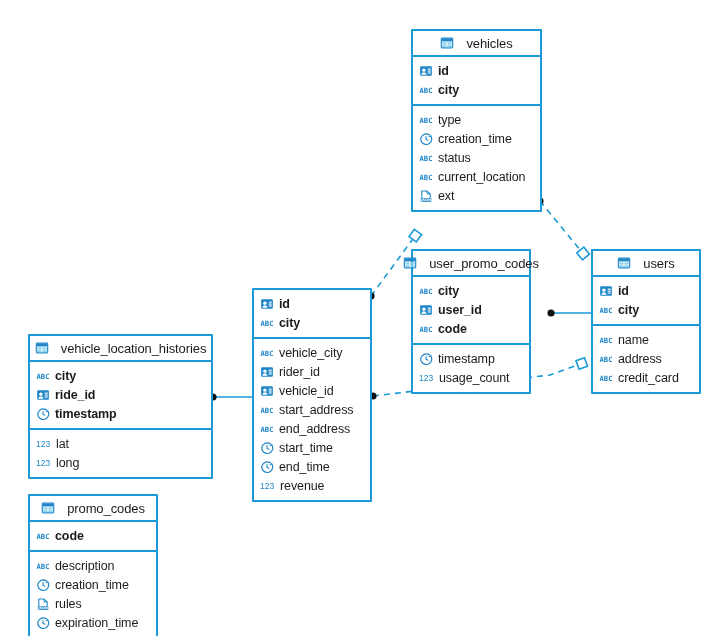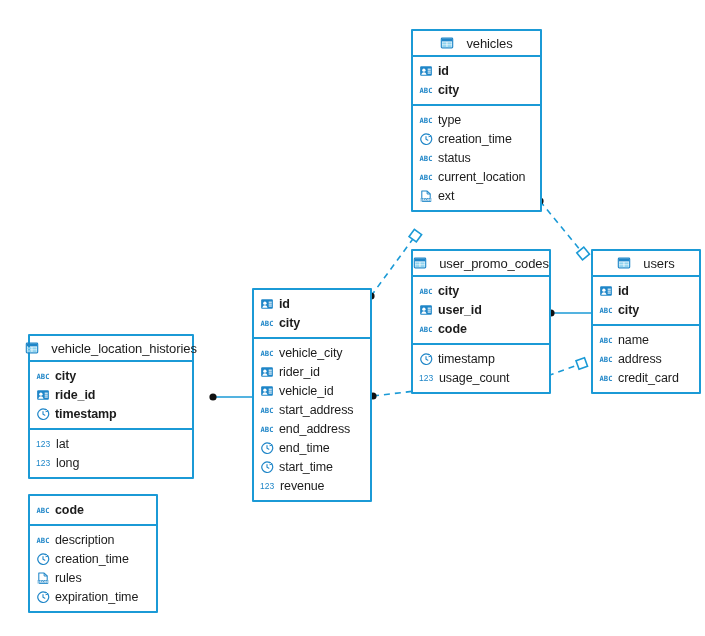--- a/index.html
+++ b/index.html
@@ -259,21 +259,21 @@
           <div class="field-row">
             <span style="flex: 0 0 auto; display: flex; align-items: center;">
               <svg class="ico" viewBox="0 0 16 16" xmlns="http://www.w3.org/2000/svg">
                 <text x="8" y="11.4" text-anchor="middle" font-family="DejaVu Sans Mono, monospace" font-size="8.2" font-weight="bold" fill="#1f86c8">ABC</text>
               </svg>
             </span>
             <span class="field-name">credit_card</span>
           </div>
         </div>
       </div>
-      <div class="table-node" style="left: 411px; top: 249px; width: 140px;">
+      <div class="table-node" style="left: 411px; top: 249px; width: 120px;">
         <div class="tbl-header">
           <span style="flex: 0 0 auto; display: flex; align-items: center;">
             <svg class="ico" viewBox="0 0 16 16" xmlns="http://www.w3.org/2000/svg">
               <rect x="1.5" y="2.5" width="13" height="11" rx="1" fill="none" stroke="#1f86c8" stroke-width="1.3"></rect>
               <rect x="2" y="3" width="12" height="3.2" fill="#1f86c8"></rect>
               <rect x="2.6" y="7.2" width="4.9" height="2.6" fill="#8fd3ef"></rect>
               <rect x="8.4" y="7.2" width="4.9" height="2.6" fill="#8fd3ef"></rect>
               <rect x="2.6" y="10.4" width="4.9" height="2.4" fill="#8fd3ef"></rect>
               <rect x="8.4" y="10.4" width="4.9" height="2.4" fill="#8fd3ef"></rect>
             </svg>
@@ -406,41 +406,41 @@
             <span class="field-name">end_address</span>
           </div>
           <div class="field-row">
             <span style="flex: 0 0 auto; display: flex; align-items: center;">
               <svg class="ico" viewBox="0 0 16 16" xmlns="http://www.w3.org/2000/svg">
                 <path d="M13.4 4.4 A6 6 0 1 1 3.2 11.6 A6 6 0 0 1 11.3 3.1" fill="none" stroke="#1f86c8" stroke-width="1.35" stroke-linecap="round"></path>
                 <path d="M11.0 2.2 L13.9 4.6 L10.9 5.4" fill="none" stroke="#1f86c8" stroke-width="1.1" stroke-linejoin="round"></path>
                 <path d="M8 5.3 L8 8.2 L10.1 9.4" fill="none" stroke="#1f86c8" stroke-width="1.25" stroke-linecap="round"></path>
               </svg>
             </span>
+            <span class="field-name">start_time</span>
+          </div>
+          <div class="field-row">
+            <span style="flex: 0 0 auto; display: flex; align-items: center;">
+              <svg class="ico" viewBox="0 0 16 16" xmlns="http://www.w3.org/2000/svg">
+                <path d="M13.4 4.4 A6 6 0 1 1 3.2 11.6 A6 6 0 0 1 11.3 3.1" fill="none" stroke="#1f86c8" stroke-width="1.35" stroke-linecap="round"></path>
+                <path d="M11.0 2.2 L13.9 4.6 L10.9 5.4" fill="none" stroke="#1f86c8" stroke-width="1.1" stroke-linejoin="round"></path>
+                <path d="M8 5.3 L8 8.2 L10.1 9.4" fill="none" stroke="#1f86c8" stroke-width="1.25" stroke-linecap="round"></path>
+              </svg>
+            </span>
             <span class="field-name">end_time</span>
           </div>
           <div class="field-row">
             <span style="flex: 0 0 auto; display: flex; align-items: center;">
-              <svg class="ico" viewBox="0 0 16 16" xmlns="http://www.w3.org/2000/svg">
-                <path d="M13.4 4.4 A6 6 0 1 1 3.2 11.6 A6 6 0 0 1 11.3 3.1" fill="none" stroke="#1f86c8" stroke-width="1.35" stroke-linecap="round"></path>
-                <path d="M11.0 2.2 L13.9 4.6 L10.9 5.4" fill="none" stroke="#1f86c8" stroke-width="1.1" stroke-linejoin="round"></path>
-                <path d="M8 5.3 L8 8.2 L10.1 9.4" fill="none" stroke="#1f86c8" stroke-width="1.25" stroke-linecap="round"></path>
-              </svg>
-            </span>
-            <span class="field-name">start_time</span>
-          </div>
-          <div class="field-row">
-            <span style="flex: 0 0 auto; display: flex; align-items: center;">
               <span class="ico-num">123</span>
             </span>
             <span class="field-name">revenue</span>
           </div>
         </div>
       </div>
-      <div class="table-node" style="left: 28px; top: 334px; width: 166px;">
+      <div class="table-node" style="left: 28px; top: 334px; width: 185px;">
         <div class="tbl-header">
           <span style="flex: 0 0 auto; display: flex; align-items: center;">
             <svg class="ico" viewBox="0 0 16 16" xmlns="http://www.w3.org/2000/svg">
               <rect x="1.5" y="2.5" width="13" height="11" rx="1" fill="none" stroke="#1f86c8" stroke-width="1.3"></rect>
               <rect x="2" y="3" width="12" height="3.2" fill="#1f86c8"></rect>
               <rect x="2.6" y="7.2" width="4.9" height="2.6" fill="#8fd3ef"></rect>
               <rect x="8.4" y="7.2" width="4.9" height="2.6" fill="#8fd3ef"></rect>
               <rect x="2.6" y="10.4" width="4.9" height="2.4" fill="#8fd3ef"></rect>
               <rect x="8.4" y="10.4" width="4.9" height="2.4" fill="#8fd3ef"></rect>
             </svg>
@@ -489,20 +489,33 @@
           </div>
           <div class="field-row">
             <span style="flex: 0 0 auto; display: flex; align-items: center;">
               <span class="ico-num">123</span>
             </span>
             <span class="field-name">long</span>
           </div>
         </div>
       </div>
       <div class="table-node" style="left: 28px; top: 494px; width: 130px;">
+        <div class="tbl-header">
+          <span style="flex: 0 0 auto; display: flex; align-items: center;">
+            <svg class="ico" viewBox="0 0 16 16" xmlns="http://www.w3.org/2000/svg">
+              <rect x="1.5" y="2.5" width="13" height="11" rx="1" fill="none" stroke="#1f86c8" stroke-width="1.3"></rect>
+              <rect x="2" y="3" width="12" height="3.2" fill="#1f86c8"></rect>
+              <rect x="2.6" y="7.2" width="4.9" height="2.6" fill="#8fd3ef"></rect>
+              <rect x="8.4" y="7.2" width="4.9" height="2.6" fill="#8fd3ef"></rect>
+              <rect x="2.6" y="10.4" width="4.9" height="2.4" fill="#8fd3ef"></rect>
+              <rect x="8.4" y="10.4" width="4.9" height="2.4" fill="#8fd3ef"></rect>
+            </svg>
+          </span>
+          <span class="tbl-title">promo_codes</span>
+        </div>
         <div class="tbl-section keys">
           <div class="field-row pk">
             <span style="flex: 0 0 auto; display: flex; align-items: center;">
               <svg class="ico" viewBox="0 0 16 16" xmlns="http://www.w3.org/2000/svg">
                 <text x="8" y="11.4" text-anchor="middle" font-family="DejaVu Sans Mono, monospace" font-size="8.2" font-weight="bold" fill="#1f86c8">ABC</text>
               </svg>
             </span>
             <span class="field-name">code</span>
           </div>
         </div>

